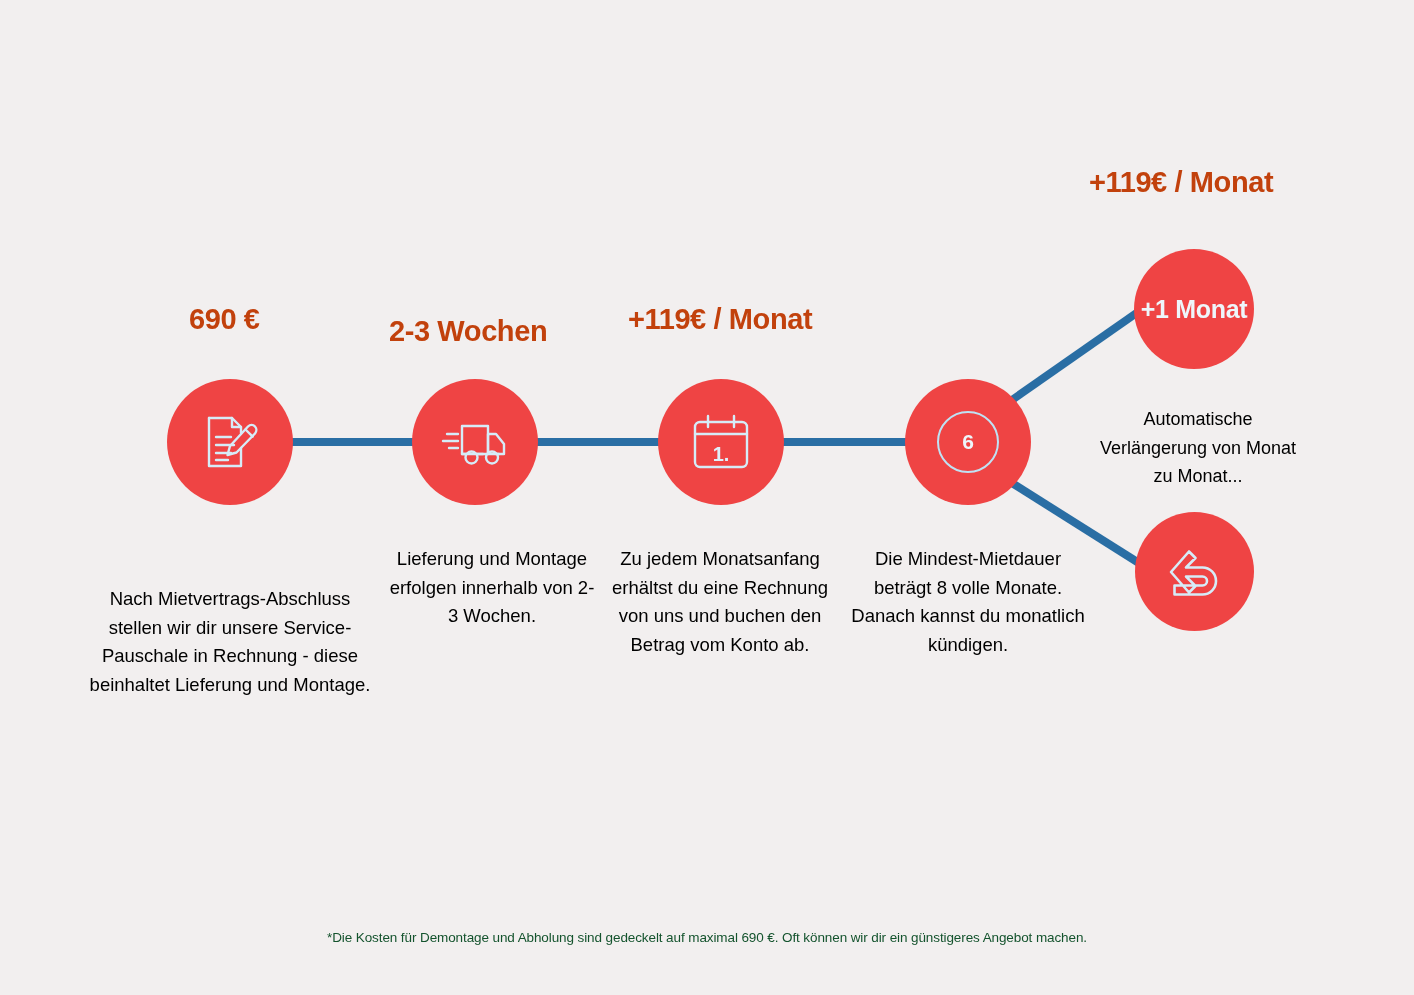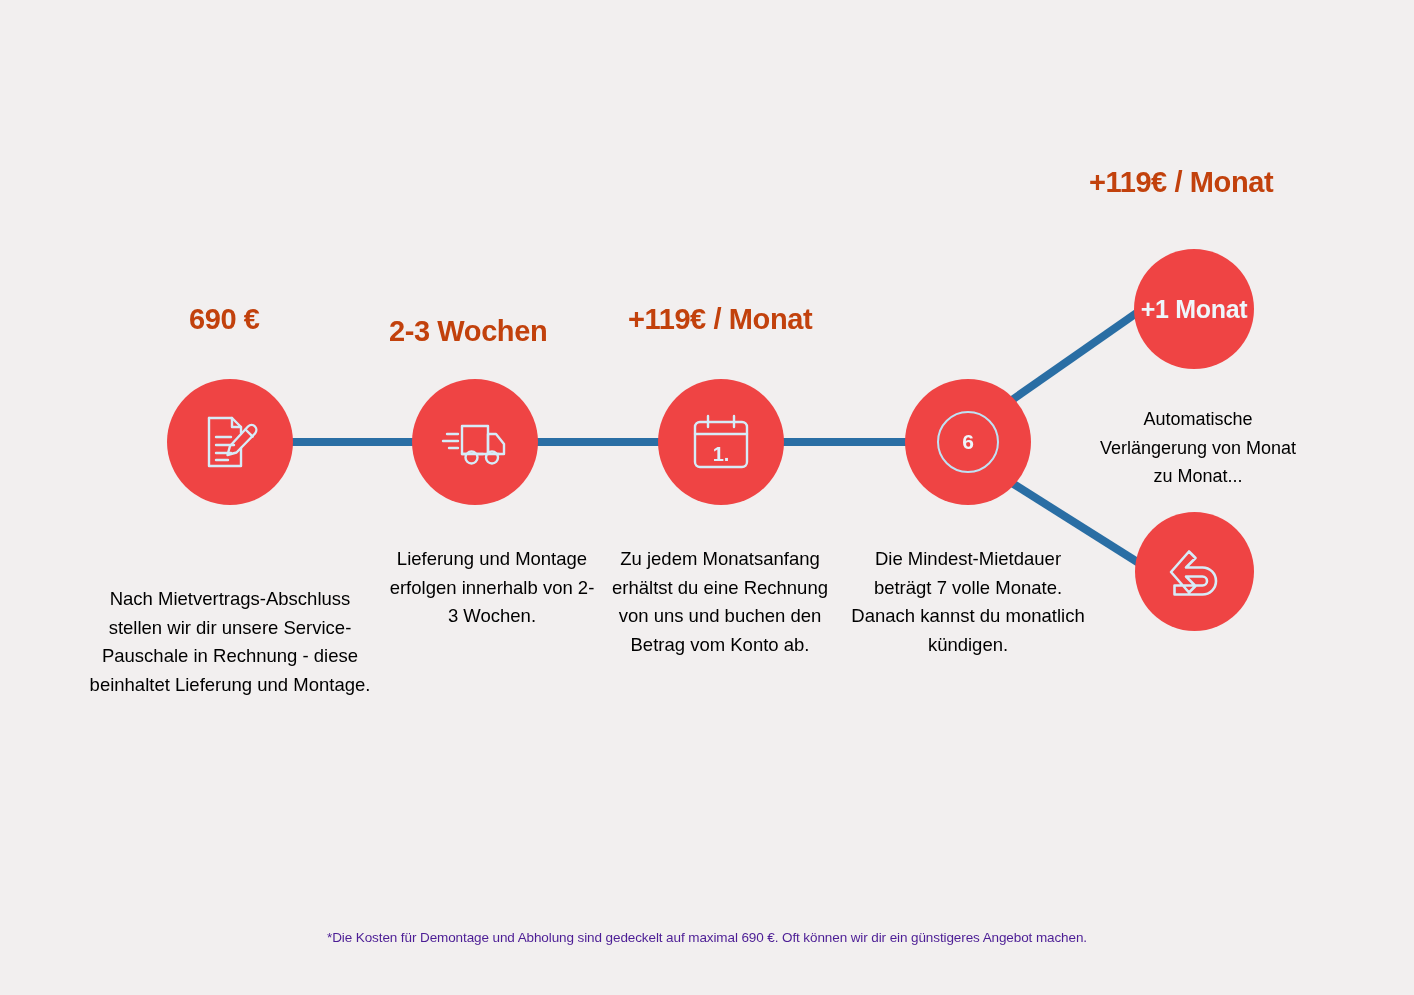--- a/index.html
+++ b/index.html
@@ -110,21 +110,21 @@
   .c6 { left: 1100px; top: 661px; width: 200px; font-size: 18px; line-height: 28.5px; }
 
   
   .footnote {
     position: absolute;
     left: 0;
     top: 930px;
     width: 1414px;
     text-align: center;
     font-size: 13.5px;
-    color: #4c1d95;
+    color: #14532d;
     letter-spacing: -0.1px;
   }
 </style>
 </head>
 <body>
 
 <div id="stage">
 
   <svg class="layer-lines" viewBox="0 0 1414 995" width="1414" height="995">
     <g stroke="#2a6ea4" stroke-width="8" fill="none" stroke-linecap="butt">
@@ -205,18 +205,18 @@
                  A4.5 4.5 0 0 0 38.5 33.5
                  L22 33.5 L31.5 43 L25 49.5
                  L7 29 Z"></path>
       </svg>
     </span>
   </div>
 
   <div class="caption c1">Nach Mietvertrags-Abschluss stellen wir dir unsere Service-Pauschale in Rechnung - diese beinhaltet Lieferung und Montage.</div>
   <div class="caption c2">Lieferung und Montage erfolgen innerhalb von 2-3 Wochen.</div>
   <div class="caption c3">Zu jedem Monatsanfang erhältst du eine Rechnung von uns und buchen den Betrag vom Konto ab.</div>
-  <div class="caption c4">Die Mindest-Mietdauer beträgt 7 volle Monate. Danach kannst du monatlich kündigen.</div>
+  <div class="caption c4">Die Mindest-Mietdauer beträgt 8 volle Monate. Danach kannst du monatlich kündigen.</div>
   <div class="caption c5">Automatische Verlängerung von Monat zu Monat...</div>
 
   <div class="footnote">*Die Kosten für Demontage und Abholung sind gedeckelt auf maximal 690 €. Oft können wir dir ein günstigeres Angebot machen.</div>
 
 </div>
 
 </body></html>

